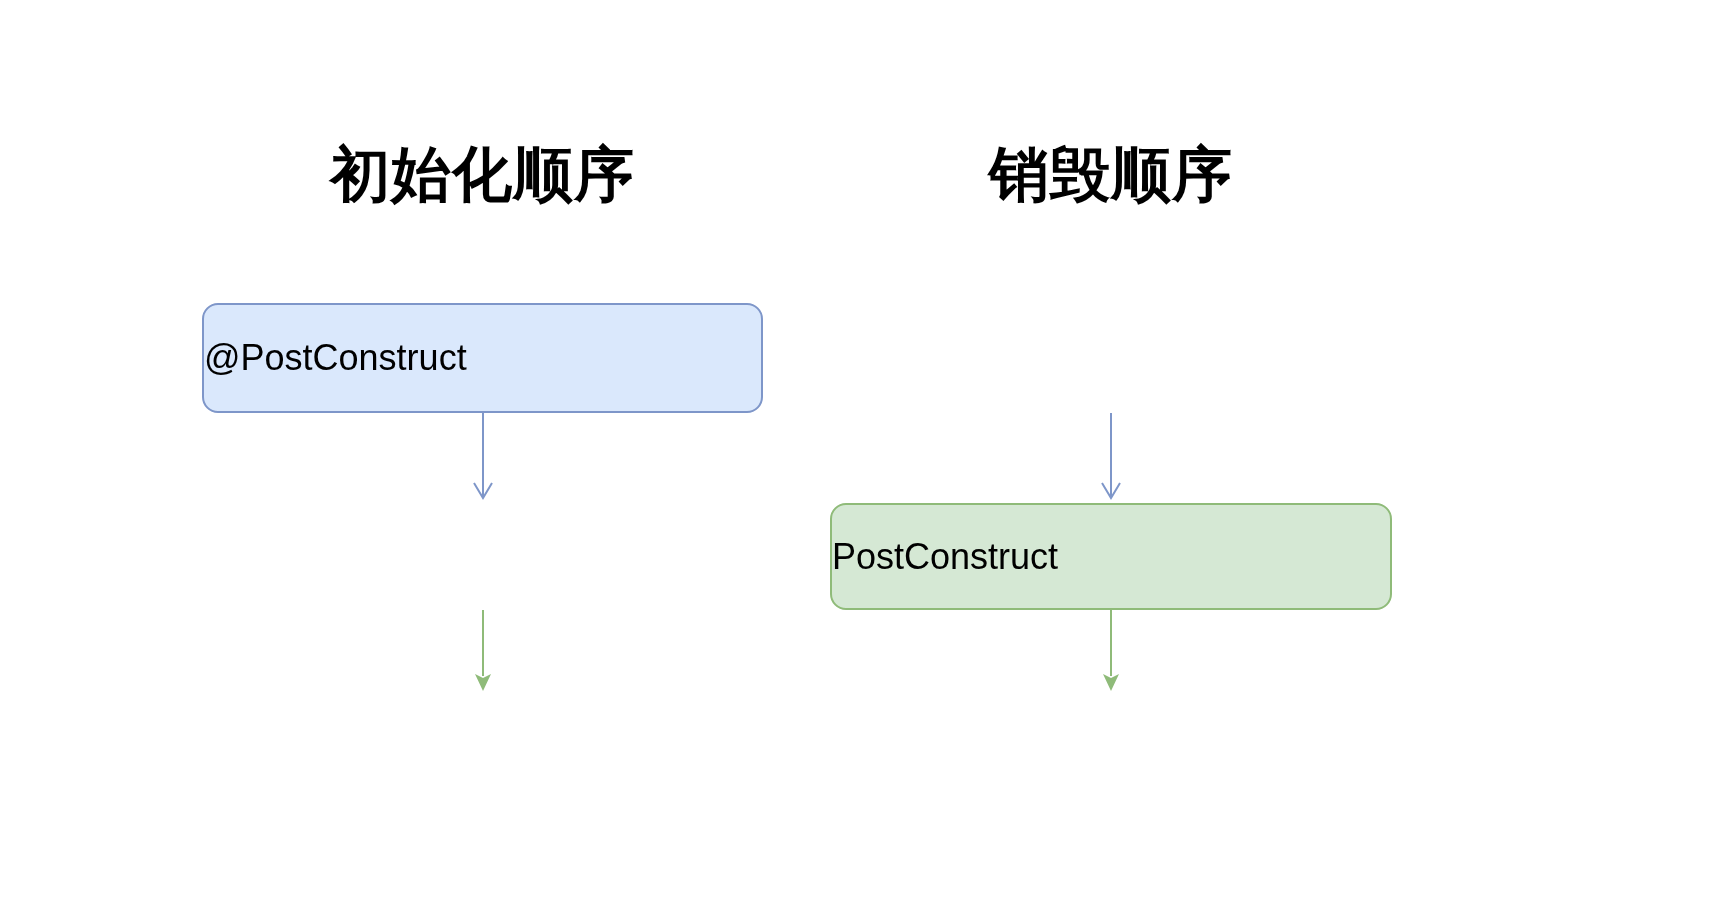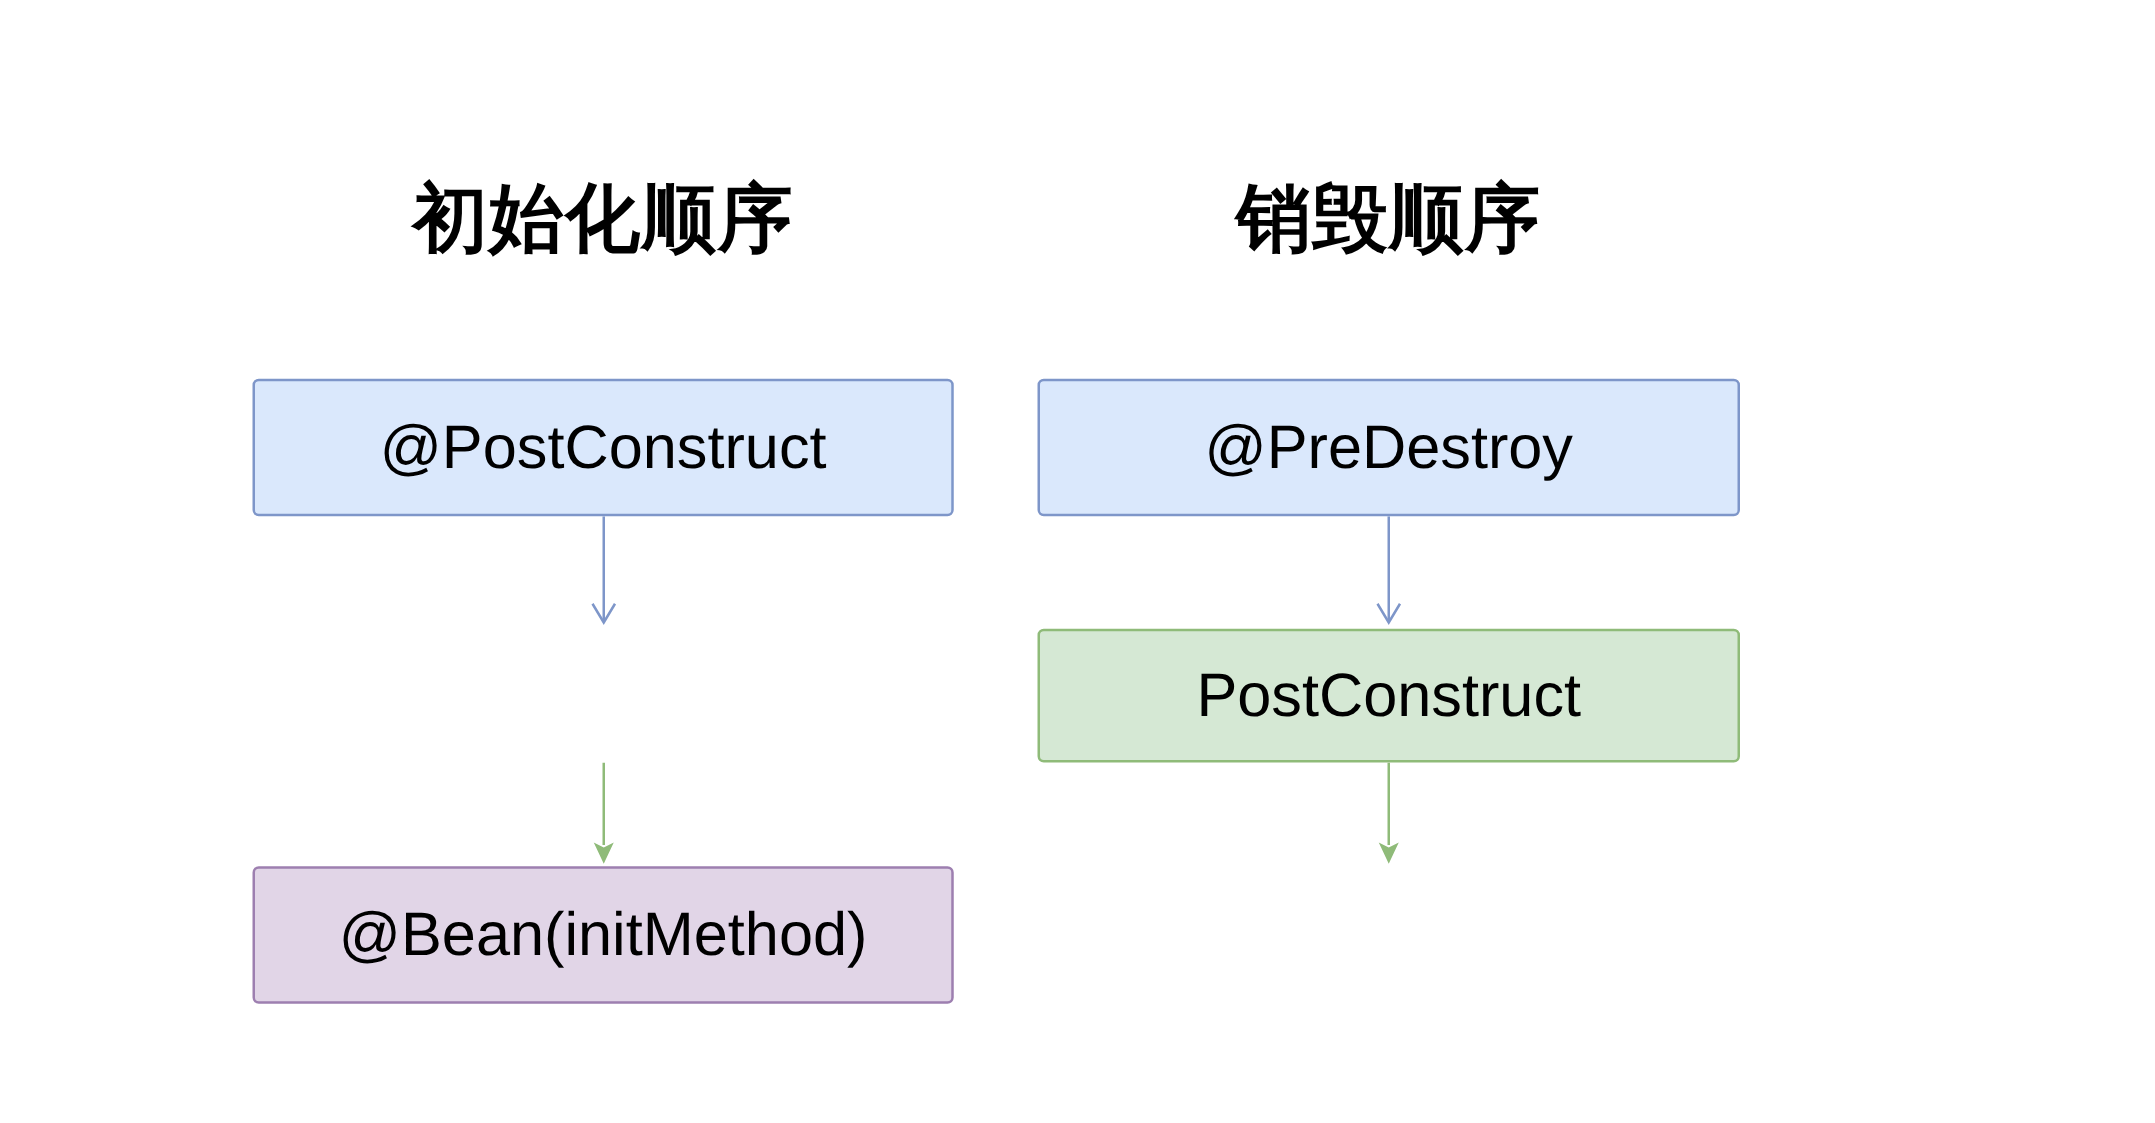--- a/index.html
+++ b/index.html
@@ -38,27 +38,27 @@
     font-weight: 700;
     line-height: 78px;
     letter-spacing: 1px;
     margin: 0;
   }
 
   .node {
     position: absolute;
     left: 0;
     width: 100%;
-    border-radius: 5px;
+    border-radius: 16px;
     border: 2px solid #999;
     box-sizing: border-box;
     display: flex;
     align-items: center;
-    justify-content: center;
-    font-size: 49px;
+    justify-content: flex-start;
+    font-size: 36px;
     color: var(--text, #000000);
   }
   .row1 { top: 263px; height: 110px; }
   .row2 { top: 463px; height: 107px; }
   .row3 { top: 653px; height: 110px; }
 
   .node-blue {
     background: var(--node-blue-fill, #dae8fc);
     border-color: var(--node-blue-border, #7e96c9);
   }
@@ -95,31 +95,25 @@
       <line x1="12" y1="0" x2="12" y2="84" stroke="var(--arrow-blue)" stroke-width="2"></line>
       <path d="M3 70 L12 85 L21 70" fill="none" stroke="var(--arrow-blue)" stroke-width="2"></path>
     </svg>
 
 
     <svg class="arrow arrow-2" width="24" height="82" viewBox="0 0 24 82" aria-hidden="true">
       <line x1="12" y1="0" x2="12" y2="66" stroke="var(--arrow-green)" stroke-width="2"></line>
       <polygon points="12,81 4,64 12,68 20,64" fill="var(--arrow-green)"></polygon>
     </svg>
 
-    <div class="node node-purple row3">
-      <span>@Bean(initMethod)</span>
-    </div>
   </div>
 
   <div class="column right">
     <h1 class="col-title">销毁顺序</h1>
 
-    <div class="node node-blue row1">
-      <span>@PreDestroy</span>
-    </div>
 
     <svg class="arrow arrow-1" width="24" height="89" viewBox="0 0 24 89" aria-hidden="true">
       <line x1="12" y1="0" x2="12" y2="84" stroke="var(--arrow-blue)" stroke-width="2"></line>
       <path d="M3 70 L12 85 L21 70" fill="none" stroke="var(--arrow-blue)" stroke-width="2"></path>
     </svg>
 
     <div class="node node-green row2">
       <span>PostConstruct</span>
     </div>
 

